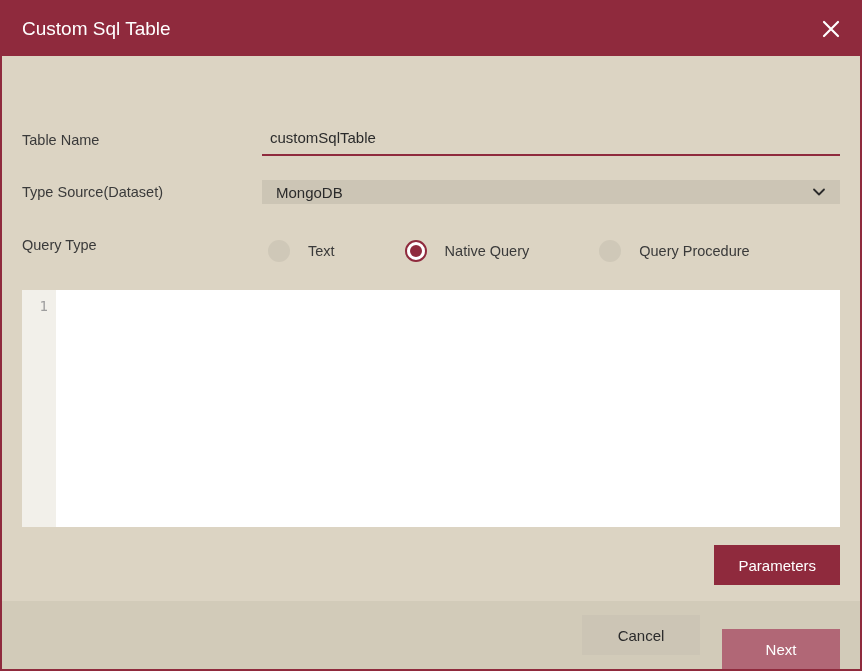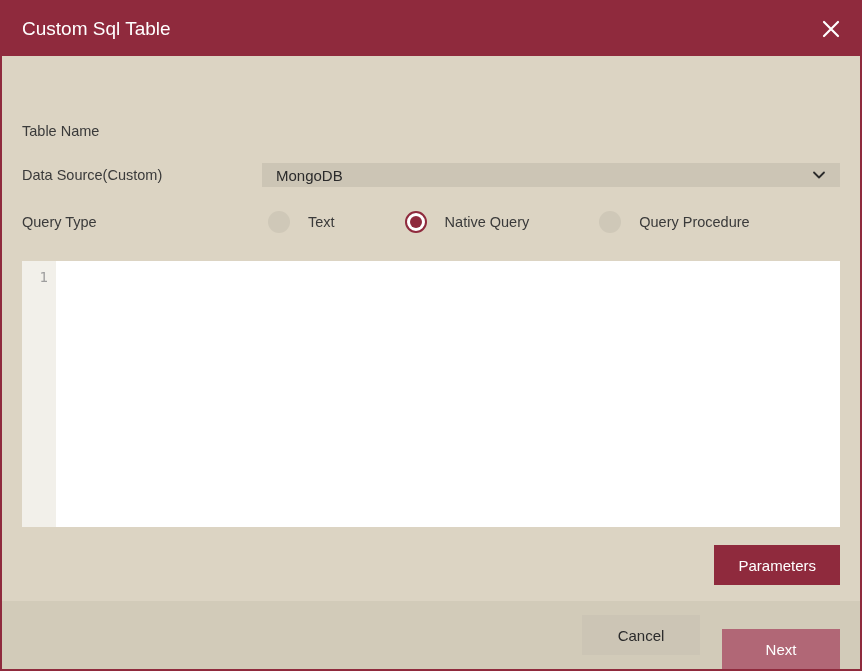--- a/index.html
+++ b/index.html
@@ -40,21 +40,21 @@
     position: relative; width: 100%;
     background: #ccc5b5;
     height: 24px; display: flex; align-items: center; padding: 0 14px;
     cursor: pointer;
   }
   .select-value { font-size: 15px; color: #2b2b2b; flex: 1; }
   .chevron { width: 14px; height: 14px; }
   .radio-group {
     display: flex; gap: 70px; align-items: center; padding-left: 6px;
   }
-  .radio-item { display: flex; align-items: center; gap: 18px; cursor: pointer; }
+  .radio-item { display: flex; align-items: center; gap: 18px; cursor: pointer; margin-top: 12px; }
   .radio-outer {
     width: 22px; height: 22px; border-radius: 50%; background: #cfc8b8;
     display: flex; align-items: center; justify-content: center;
   }
   .radio-item.selected .radio-outer {
     border: 2px solid #8f2a3d; background: #fff; width: 22px; height: 22px;
   }
   .radio-inner {
     width: 12px; height: 12px; border-radius: 50%; background: #8f2a3d; display: none;
   }
@@ -99,24 +99,27 @@
       <svg viewBox="0 0 18 18">
           <path d="M2 2 L16 16 M16 2 L2 16" stroke="#fff" stroke-width="2.2" stroke-linecap="round"></path>
         </svg>
     </div>
   </div>
 
   <div class="body">
 
     <div class="row">
       <div class="row-label">Table Name</div>
+      <div class="row-control">
+        <input class="text-input" type="text" value="customSqlTable" style="">
+      </div>
     </div>
 
     <div class="row">
-      <div class="row-label">Data Source(Custom)</div>
+      <div class="row-label">Type Source(Dataset)</div>
       <div class="row-control">
         <div class="select-wrap">
           <div class="select-value">MongoDB</div>
           <span class="chevron">
             <svg viewBox="0 0 14 14">
                 <path d="M2 4.5 L7 9.5 L12 4.5" stroke="#2b2b2b" stroke-width="1.8" fill="none" stroke-linecap="round" stroke-linejoin="round"></path>
               </svg>
           </span>
         </div>
       </div>

